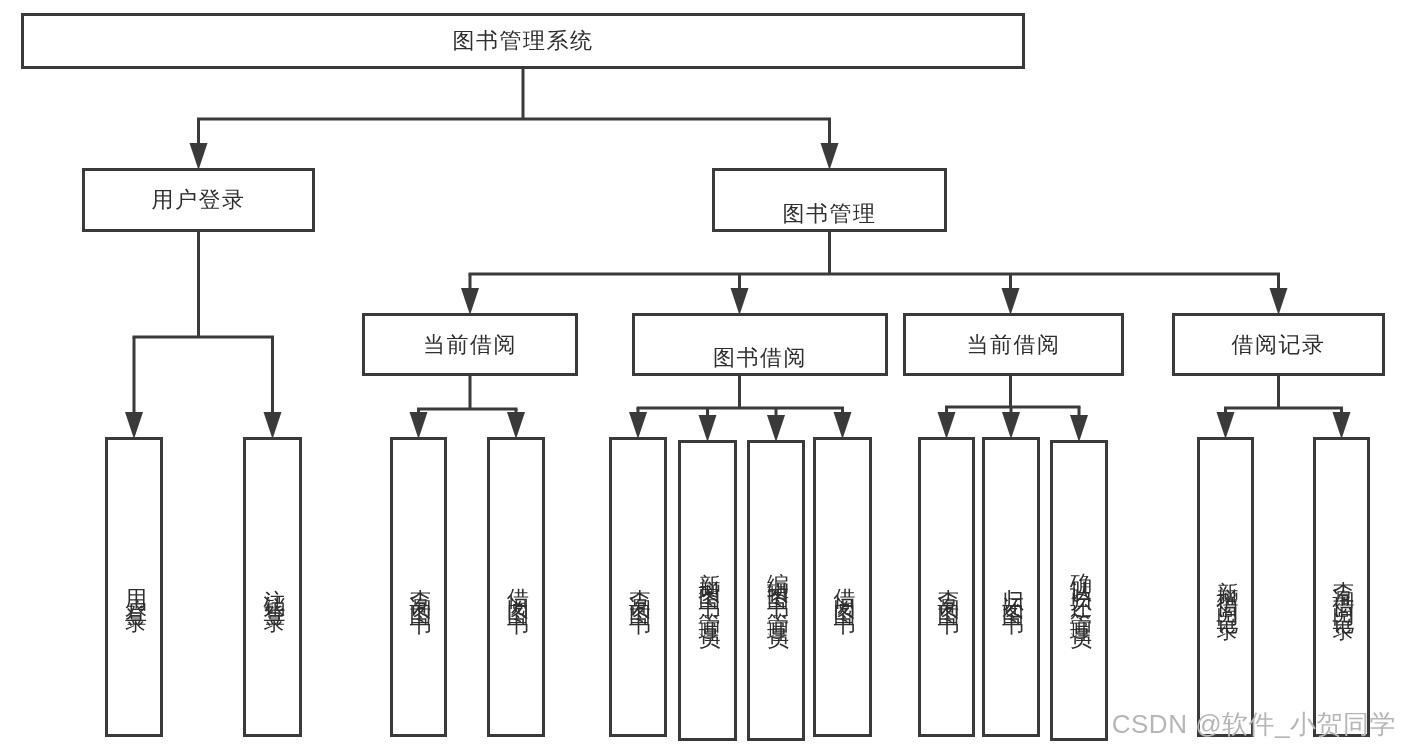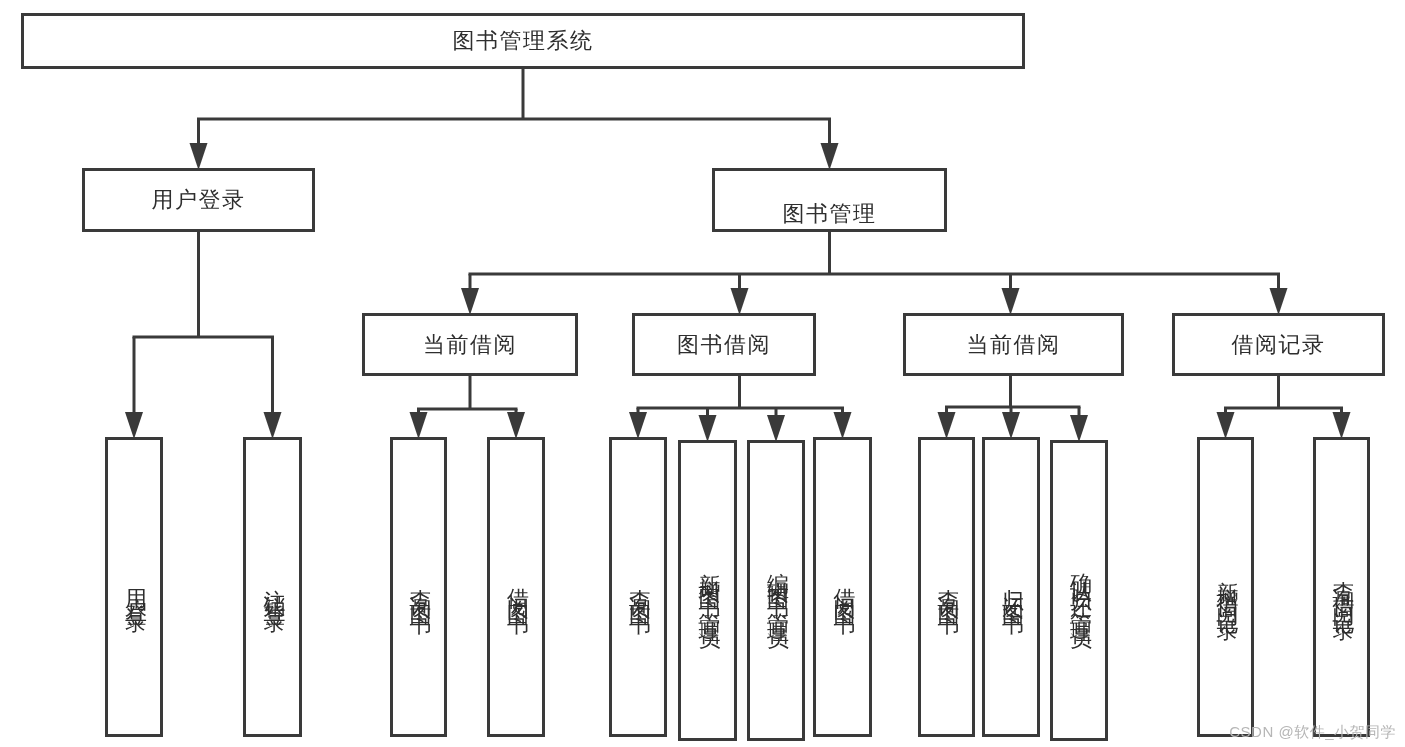--- a/index.html
+++ b/index.html
@@ -22,21 +22,21 @@
   .node .lbl{
     color:var(--text,#2e2e2e);
     font-size:22px;letter-spacing:1.5px;white-space:nowrap;
   }
   .node.vertical .lbl{
     writing-mode:vertical-rl;text-orientation:mixed;
     letter-spacing:8px;line-height:1;white-space:normal;
   }
   #watermark{
     position:absolute;right:9px;bottom:5px;z-index:5;
-    font-size:15px;color:var(--wm,#b6b6b6);letter-spacing:0.5px;
+    font-size:26px;color:var(--wm,#b6b6b6);letter-spacing:0.5px;
   }
 </style>
 </head>
 <body>
 
 <div id="stage">
   <svg id="connectors" viewBox="0 0 1405 747" xmlns="http://www.w3.org/2000/svg">
       <g>
         <line x1="523" y1="67" x2="523" y2="119"></line>
         <line x1="197" y1="119" x2="831" y2="119"></line>
@@ -116,21 +116,21 @@
       </div>
       <div class="node vertical" style="left: 105px; top: 437px; width: 58px; height: 300px;">
         <span class="lbl">用户登录</span>
       </div>
       <div class="node vertical" style="left: 243px; top: 437px; width: 59px; height: 300px;">
         <span class="lbl">注销登录</span>
       </div>
       <div class="node" style="left: 362px; top: 313px; width: 216px; height: 63px;">
         <span class="lbl">当前借阅</span>
       </div>
-      <div class="node" style="left: 632px; top: 313px; width: 184px; height: 63px;">
+      <div class="node" style="left: 632px; top: 313px; width: 256px; height: 63px; align-items: flex-end;">
         <span class="lbl">图书借阅</span>
       </div>
       <div class="node" style="left: 903px; top: 313px; width: 221px; height: 63px;">
         <span class="lbl">当前借阅</span>
       </div>
       <div class="node" style="left: 1172px; top: 313px; width: 213px; height: 63px;">
         <span class="lbl">借阅记录</span>
       </div>
       <div class="node vertical" style="left: 390px; top: 437px; width: 57px; height: 300px;">
         <span class="lbl">查询图书</span>

